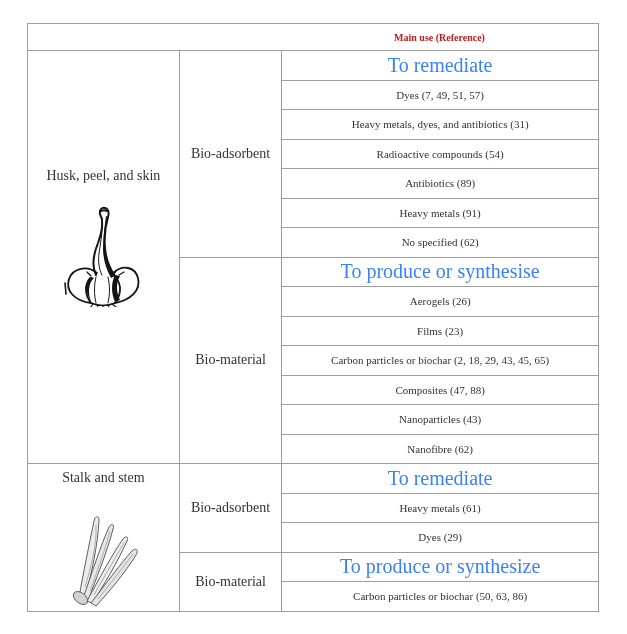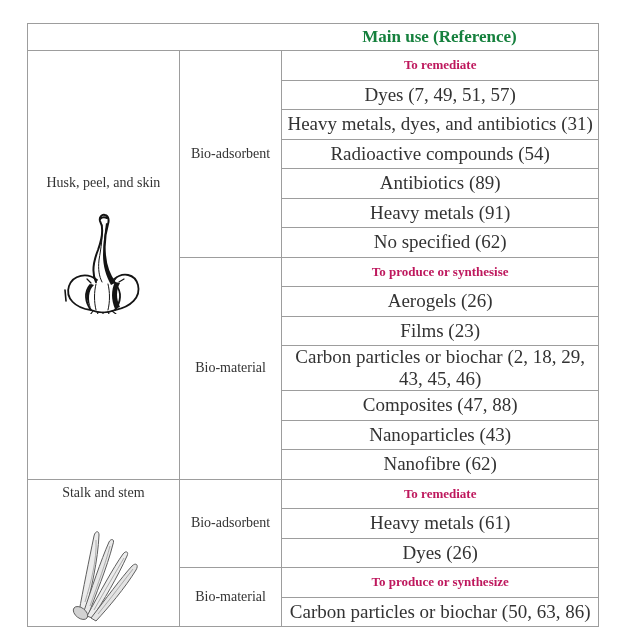--- a/index.html
+++ b/index.html
@@ -23,25 +23,25 @@
     padding: 0 2px;
     overflow: hidden;
     background: #ffffff;
   }
   tr.hdr { height: 27px; }
   tr.r   { height: 29.5px; }
   .header-inner {
     margin-left: 253px;
     width: 313px;
     font-weight: bold;
-    font-size: 17px;
-    color: #15803d;
+    font-size: 10px;
+    color: #b91c1c;
   }
-  td.use { font-size: 19px; }
-  td.use.group-head { font-weight: bold; font-size: 13px; color: #be185d; }
+  td.use { font-size: 11px; }
+  td.use.group-head { font-weight: normal; font-size: 20px; color: #3b82f6; }
   td.cat { font-size: 14px; }
   td.part { font-size: 14px; }
   .part-inner {
     display: flex; flex-direction: column;
     align-items: center; gap: 21px;
   }
   .part-inner.husk { transform: translateY(-20px); }
   .part-inner.stalk { transform: translateY(2px); justify-content: space-between; }
   .illu { display: block; }
 </style>
@@ -124,21 +124,21 @@
     </td>
     <td class="use group-head">To produce or synthesise</td>
   </tr>
   <tr class="r">
           <td class="use">Aerogels (26)</td>
         </tr>
   <tr class="r">
           <td class="use">Films (23)</td>
         </tr>
   <tr class="r">
-          <td class="use">Carbon particles or biochar (2, 18, 29, 43, 45, 46)</td>
+          <td class="use">Carbon particles or biochar (2, 18, 29, 43, 45, 65)</td>
         </tr>
   <tr class="r">
           <td class="use">Composites (47, 88)</td>
         </tr>
   <tr class="r">
           <td class="use">Nanoparticles (43)</td>
         </tr>
   <tr class="r">
           <td class="use">Nanofibre (62)</td>
         </tr>
@@ -166,21 +166,21 @@
     </td>
     <td class="cat" rowspan="3">
       <span>Bio-adsorbent</span>
     </td>
     <td class="use group-head">To remediate</td>
   </tr>
   <tr class="r">
           <td class="use">Heavy metals (61)</td>
         </tr>
   <tr class="r">
-          <td class="use">Dyes (26)</td>
+          <td class="use">Dyes (29)</td>
         </tr>
 
   <tr class="r">
     <td class="cat" rowspan="2">
       <span>Bio-material</span>
     </td>
     <td class="use group-head">To produce or synthesize</td>
   </tr>
   <tr class="r">
           <td class="use">Carbon particles or biochar (50, 63, 86)</td>

